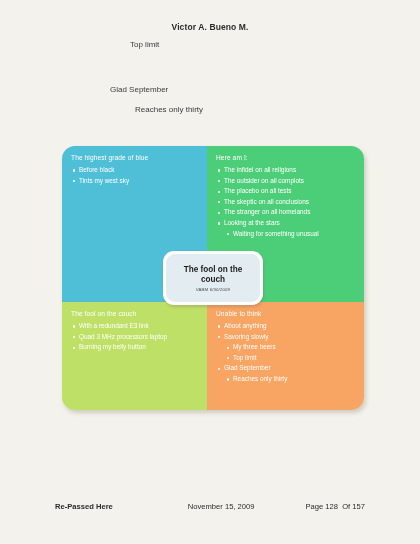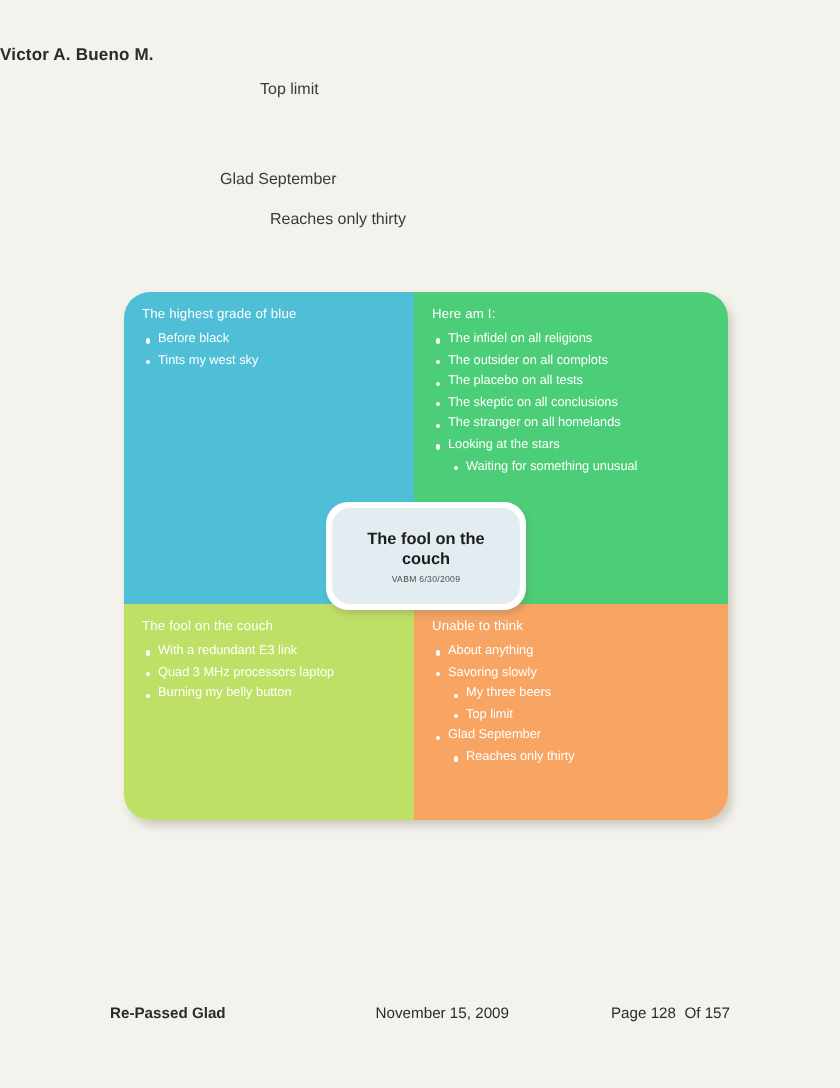--- a/index.html
+++ b/index.html
@@ -14,20 +14,21 @@
     color: #2b2b2b;
     position: relative;
     overflow: hidden;
   }
 
   
   .author {
     position: absolute;
     left: 0; right: 0;
     top: 22px;
+    text-align: center;
     font-size: 8.5px;
     font-weight: bold;
     letter-spacing: .1px;
   }
   .free-line {
     position: absolute;
     font-size: 8px;
     color: #3a3a3a;
     white-space: nowrap;
   }
@@ -203,16 +204,16 @@
 </div>
 
 <div class="center-wrap">
   <div class="center-box">
     <div class="center-title">The fool on the couch</div>
     <div class="center-sub">VABM 6/30/2009</div>
   </div>
 </div>
 
 <div class="footer">
-  <div class="footer-left">Re-Passed Glad</div>
+  <div class="footer-left">Re-Passed Here</div>
   <div class="footer-center">November 15, 2009</div>
   <div class="footer-right">Page 128  Of 157</div>
 </div>
 
 </body></html>

